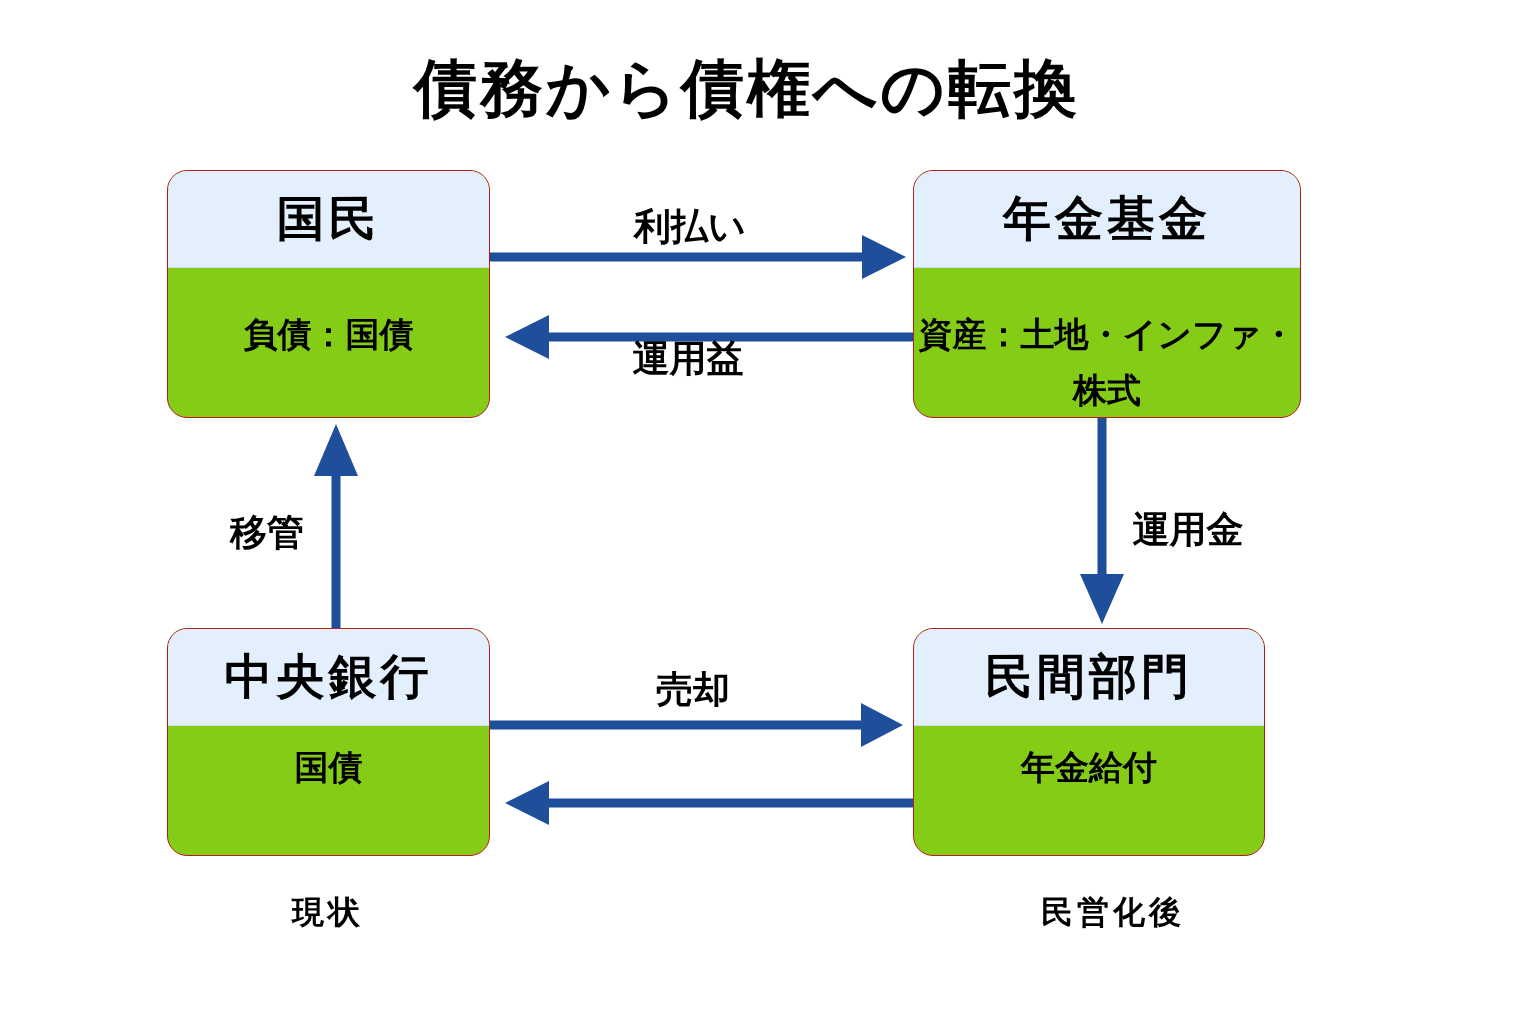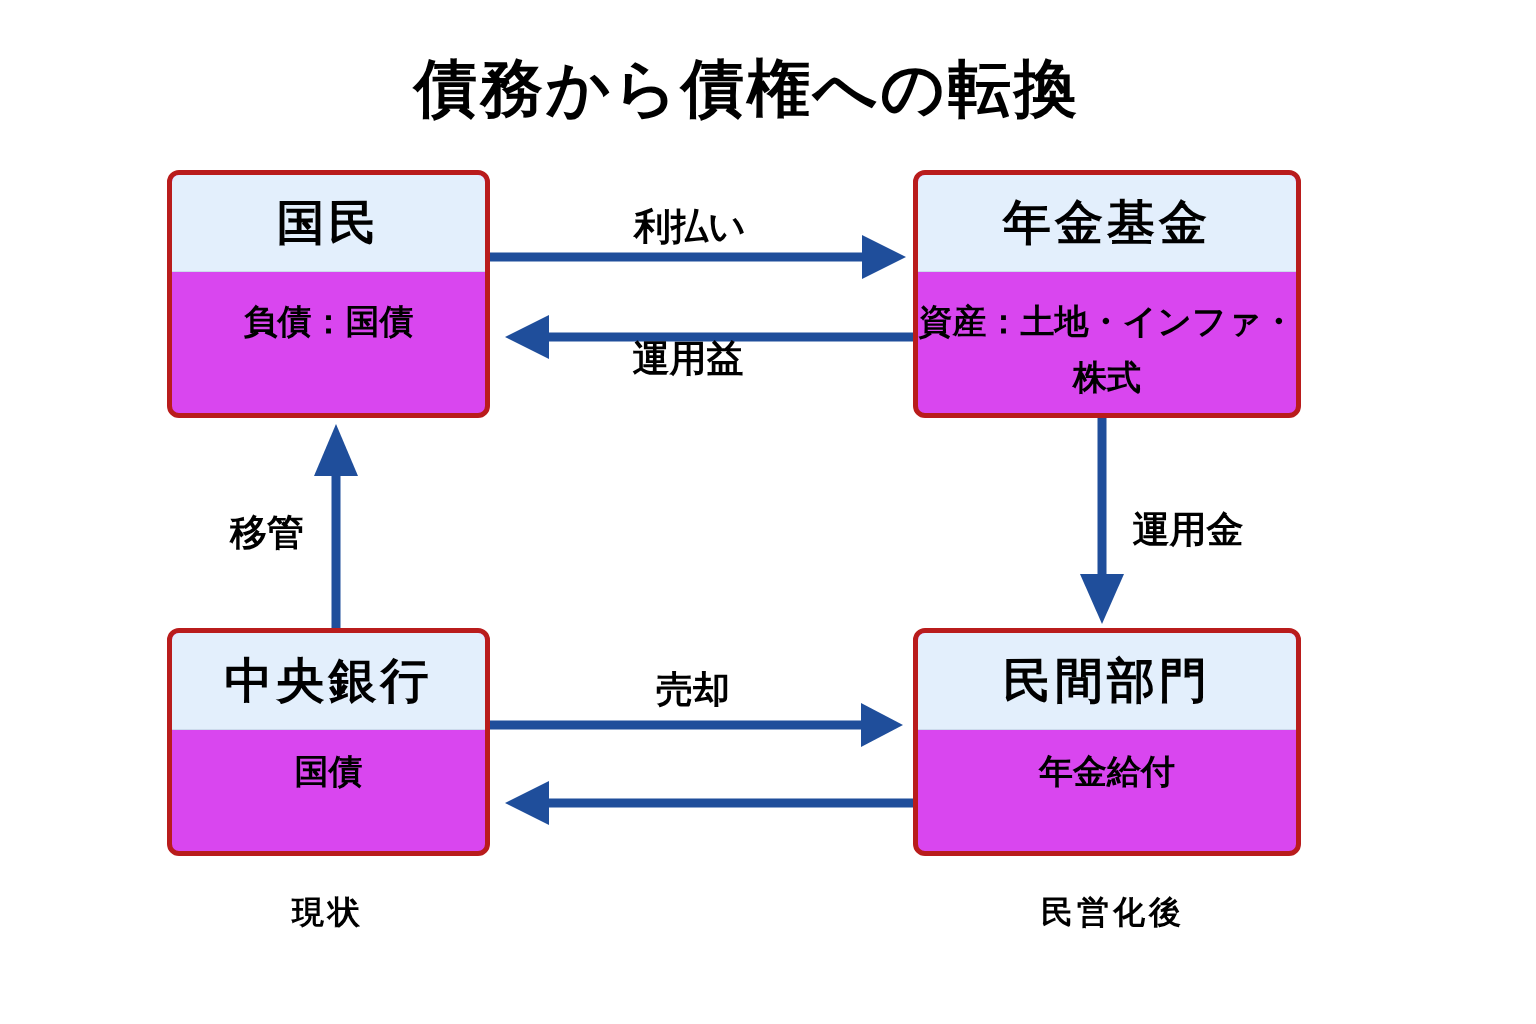--- a/index.html
+++ b/index.html
@@ -18,48 +18,48 @@
     top: 46px;
     left: 0;
     width: 1494px;
     text-align: center;
     font-size: 63px;
     font-weight: 800;
     letter-spacing: 3px;
   }
   .node {
     position: absolute;
-    border: 5px solid #b91c1c;
-    border-radius: 12px;
-    background: #d946ef;
+    border: 1px solid #b91c1c;
+    border-radius: 20px;
+    background: #84cc16;
     overflow: hidden;
   }
   .node-header {
     height: 97px;
     background: #e3effc;
     border-bottom: 1px solid #ccdaeb;
     display: flex;
     align-items: center;
     justify-content: center;
     font-size: 48px;
     font-weight: 700;
     letter-spacing: 4px;
   }
   .node-body {
     text-align: center;
     font-size: 34px;
     font-weight: 600;
     line-height: 56px;
   }
-  .pad2 { padding-top: 21px; }  
+  .pad2 { padding-top: 38px; }  
   .pad1 { padding-top: 13px; }  
   #node-citizens       { left: 167px; top: 170px; width: 323px; height: 248px; }
   #node-pension-fund   { left: 913px; top: 170px; width: 388px; height: 248px; }
   #node-central-bank   { left: 167px; top: 628px; width: 323px; height: 228px; }
-  #node-private-sector { left: 913px; top: 628px; width: 388px; height: 228px; }
+  #node-private-sector { left: 913px; top: 628px; width: 352px; height: 228px; }
   .arrow-label {
     position: absolute;
     transform: translate(-50%, -50%);
     font-size: 37px;
     font-weight: 600;
     white-space: nowrap;
   }
   #label-interest  { left: 690px;  top: 227px; text-align: right; }
   #label-returns   { left: 688px;  top: 359px; }
   #label-transfer  { left: 267px;  top: 533px; }

